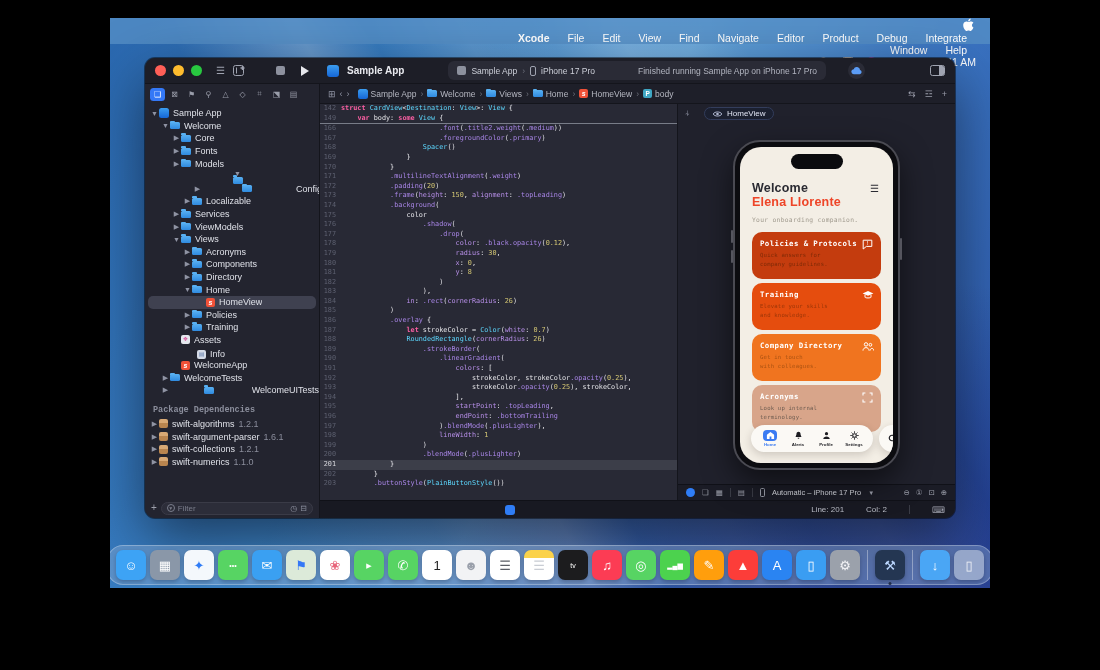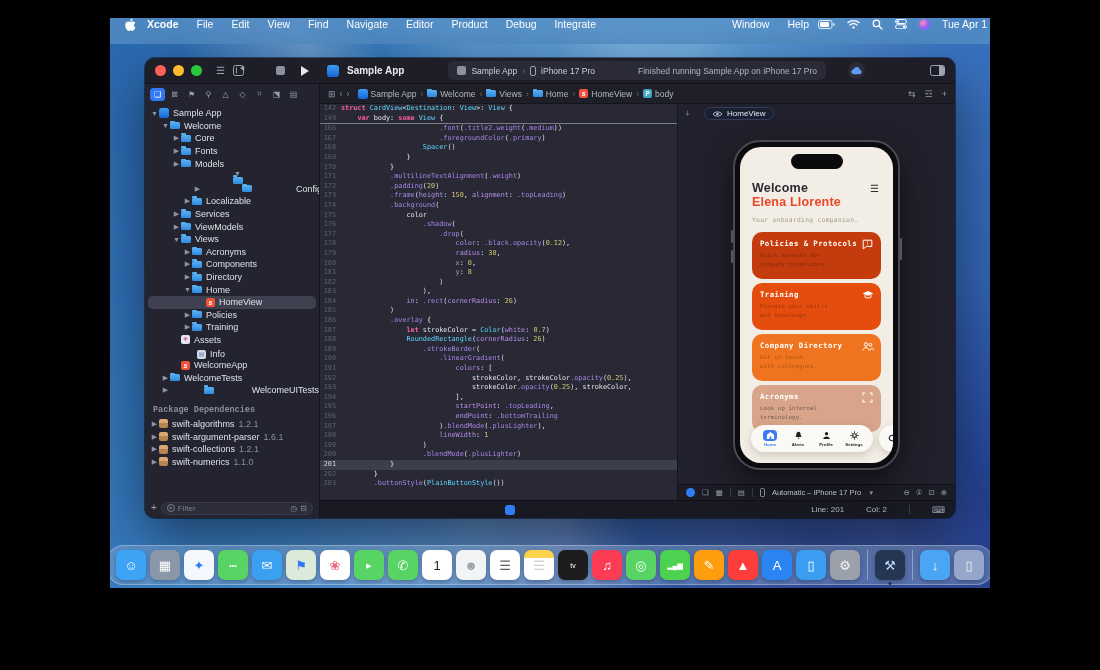--- a/index.html
+++ b/index.html
@@ -6,22 +6,22 @@
   *{box-sizing:border-box;}
   body{font-family:"Liberation Sans",sans-serif;-webkit-font-smoothing:antialiased;}
   .stage{position:relative;width:1100px;height:670px;background:#000;overflow:hidden;}
   .screen{position:absolute;left:110px;top:18px;width:880px;height:570px;overflow:hidden;
     background:
       radial-gradient(120% 90% at 88% 100%, rgba(22,32,115,.60), rgba(22,32,115,0) 60%),
       linear-gradient(62deg, rgba(255,255,255,0) 30%, rgba(255,255,255,.25) 41%, rgba(255,255,255,0) 47%, rgba(255,255,255,.16) 55%, rgba(255,255,255,0) 62%),
       linear-gradient(62deg, rgba(200,230,255,0) 55%, rgba(200,230,255,.30) 68%, rgba(200,230,255,0) 78%),
       linear-gradient(115deg,#2a68b0,#3d85c8 35%,#63a5dc 52%,#3a74c2 75%,#2c55a8);}
   
-  .menubar{position:absolute;left:0;top:0;width:100%;height:26px;display:flex;align-items:flex-start;
-    padding:0 14px;background:rgba(86,143,198,.78);color:#fff;font-size:10.5px;}
+  .menubar{position:absolute;left:0;top:0;width:100%;height:26px;display:flex;align-items:flex-end;
+    padding:0 14px;background:rgba(86,143,198,.78);color:#fff;font-size:10.5px;flex-direction:column;}
   .menubar .mi{padding:0 9px;white-space:nowrap;}
   .menubar .mi.bold{font-weight:bold;}
   .mb-right{margin-left:auto;display:flex;align-items:center;gap:12px;}
   .mb-clock{font-size:10.5px;white-space:nowrap;}
   .siri-orb{width:11px;height:11px;border-radius:50%;background:radial-gradient(circle at 35% 35%,#ff8fb8,#8a5cff 60%,#35c8ff);}
   
   .window{position:absolute;left:35px;top:40px;width:810px;height:460px;border-radius:10px;overflow:hidden;
     background:#23242e;box-shadow:0 22px 60px rgba(0,0,10,.55),0 0 0 1px rgba(0,0,0,.45);}
   .toolbar{height:26px;background:#1d1e27;border-bottom:1px solid #14151c;display:flex;align-items:center;padding:0 10px;gap:8px;color:#9fa3b0;}
   .tl{display:flex;gap:7px;margin-right:6px;}

